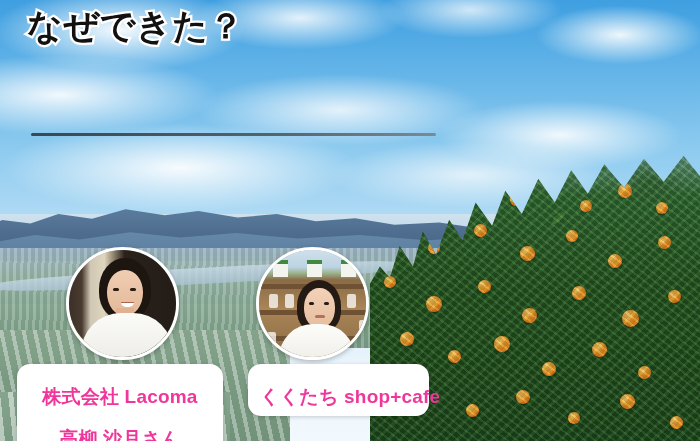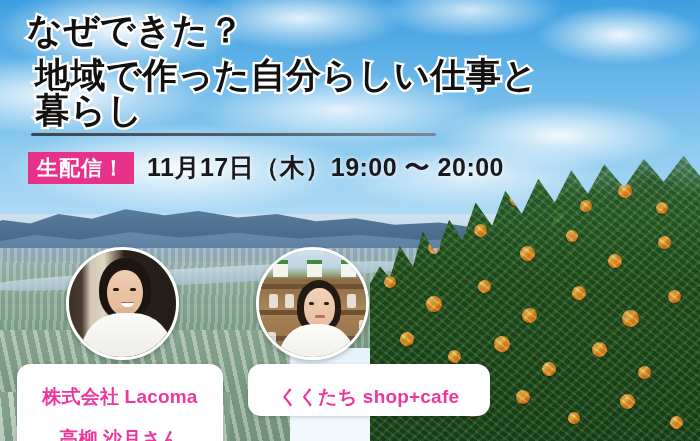--- a/index.html
+++ b/index.html
@@ -108,20 +108,21 @@
     position:absolute;
     border-radius:50%;
     background:radial-gradient(circle at 33% 30%, #ffd26a 0%, #fba52b 42%, #ef7f16 78%, #c75f0c 100%);
     box-shadow:0 1px 2px rgba(0,0,0,.35);
   }
 
   
   .headline {
     position:absolute; left:27px; top:12px;
     width:520px;
+    font-family:Liberation Mono, monospace;
   }
   .h-line {
     font-weight:bold;
     color:#111;
     letter-spacing:.5px;
     line-height:1.02;
     -webkit-text-stroke:4.5px #ffffff;
     paint-order:stroke fill;
     text-shadow:0 2px 2px rgba(255,255,255,.6);
   }
@@ -218,21 +219,21 @@
   
   .namecard {
     position:absolute;
     background:#ffffff;
     border-radius:13px;
     text-align:center;
     padding:22px 12px 9px 12px;
     box-shadow:0 1px 4px rgba(0,0,0,.18);
   }
   .card-a { left:17px; top:364px; width:206px; }
-  .card-b { left:248px; top:364px; width:242px; }
+  .card-b { left:248px; top:364px; width:181px; }
   .org {
     font-size:19px; font-weight:bold; color:#f0369a;
     letter-spacing:.2px; line-height:1.12; white-space:nowrap;
   }
   .person {
     font-size:19px; font-weight:bold; color:#f0369a;
     letter-spacing:.2px; line-height:1.22; margin-top:20px; white-space:nowrap;
   }
 </style>
 </head>
@@ -288,29 +289,24 @@
     <span class="leaf" style="left:30px;  top:10px;  transform:rotate(-28deg);"></span>
     <span class="leaf" style="left:120px; top:4px;   transform:rotate(22deg);"></span>
     <span class="leaf" style="left:226px; top:12px;  transform:rotate(-16deg);"></span>
     <span class="leaf" style="left:286px; top:6px;   transform:rotate(34deg);"></span>
     <span class="leaf" style="left:70px;  top:60px;  transform:rotate(48deg);"></span>
     <span class="leaf" style="left:180px; top:64px;  transform:rotate(-40deg);"></span>
   </div>
 
   <div class="headline">
     <div class="h-line h1">なぜできた？</div>
-    <div class="h-line h2">地域で作った自分らしい仕事と暮らし</div>
   </div>
 
   <div class="rule"></div>
 
-  <div class="datebar">
-    <span class="live-badge">生配信！</span>
-    <span class="date-text">11月17日（木）19:00 〜 20:00</span>
-  </div>
 
   <div class="photo photo-a">
     <div class="ph-inner scene-a">
       <span class="a-hair"></span>
       <span class="a-face"></span>
       <span class="a-neck"></span>
       <span class="a-eye l"></span>
       <span class="a-eye r"></span>
       <span class="a-mouth"></span>
       <span class="a-body"></span>

